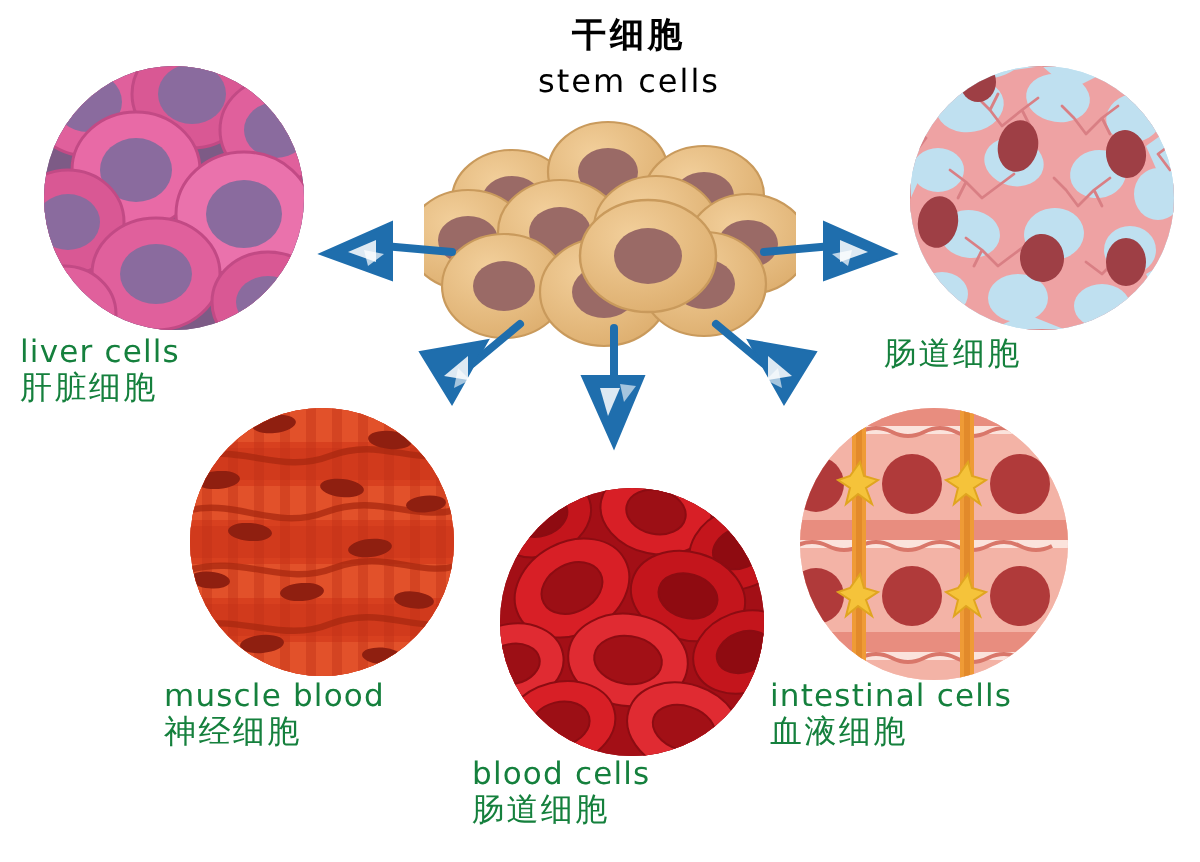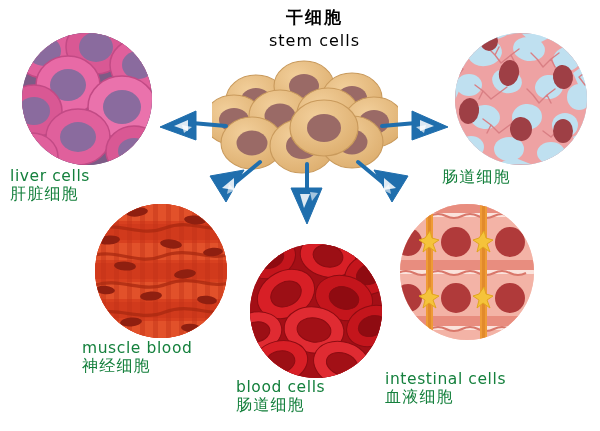--- a/index.html
+++ b/index.html
@@ -347,18 +347,18 @@
       </g>
 
       <g fill="#f5c33a" stroke="#e0a520" stroke-width="1">
         <path d="M29 30 l5 -7 2 7 7 2 -6 4 3 8 -7 -5 -6 5 2 -8 -6 -4 z" transform="translate(-4,4)"></path>
         <path d="M83 30 l5 -7 2 7 7 2 -6 4 3 8 -7 -5 -6 5 2 -8 -6 -4 z" transform="translate(-4,4)"></path>
         <path d="M29 86 l5 -7 2 7 7 2 -6 4 3 8 -7 -5 -6 5 2 -8 -6 -4 z" transform="translate(-4,4)"></path>
         <path d="M83 86 l5 -7 2 7 7 2 -6 4 3 8 -7 -5 -6 5 2 -8 -6 -4 z" transform="translate(-4,4)"></path>
       </g>
     </svg>
   </div>
-  <div class="label" style="left:385px;top:340px;width:180px;margin-top:31px;">
+  <div class="label" style="left:385px;top:340px;width:180px;">
     <div class="en">intestinal cells</div>
     <div class="zh">血液细胞</div>
   </div>
 
 </div>
 
 </body></html>

